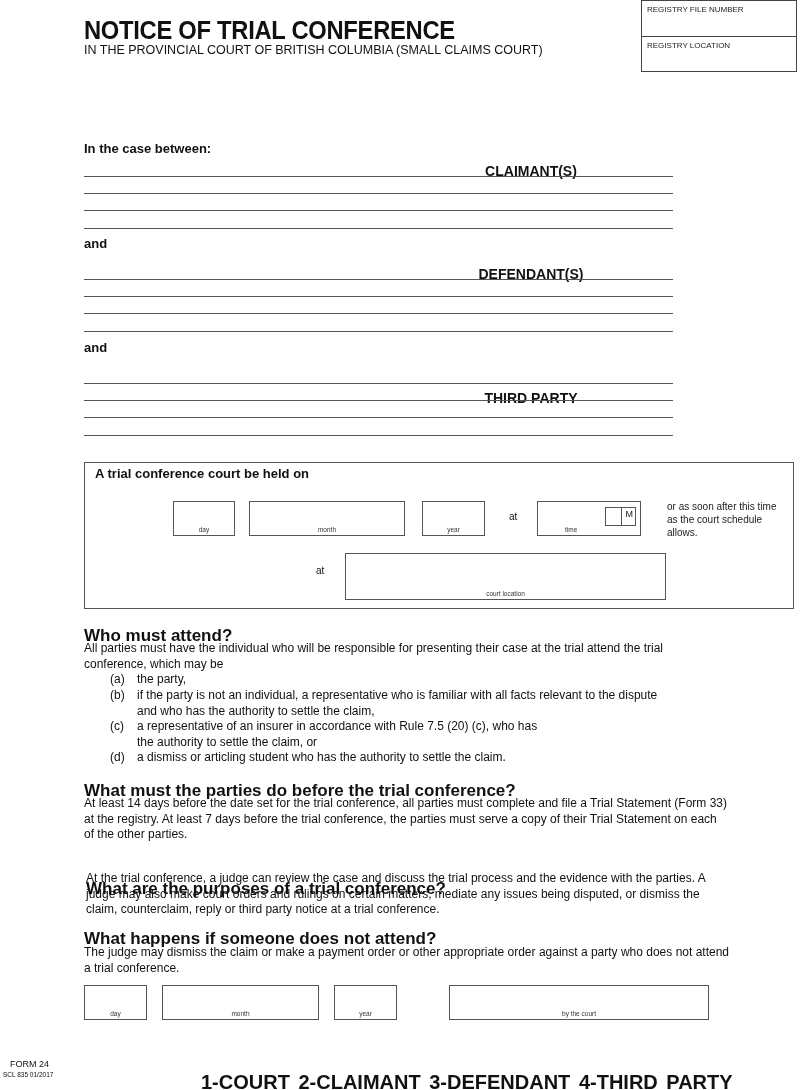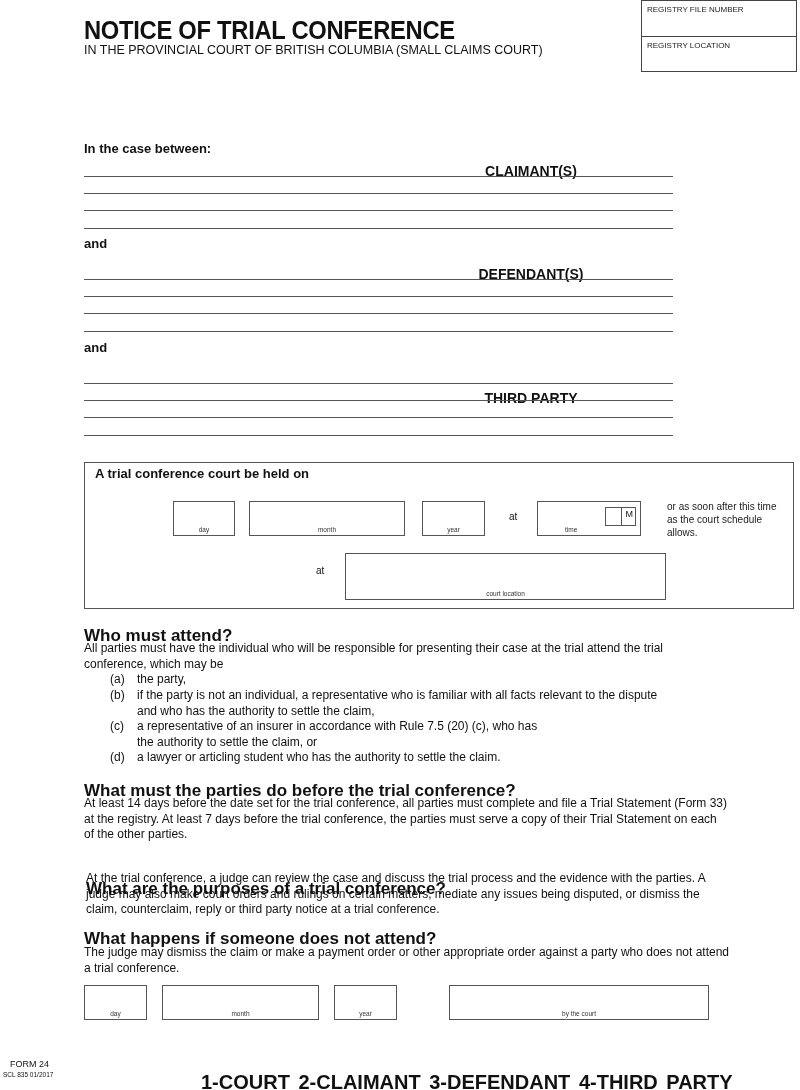--- a/index.html
+++ b/index.html
@@ -113,21 +113,21 @@
   <span class="tx">if the party is not an individual, a representative who is familiar with all facts relevant to the dispute</span>
   <span class="tx" style="top:15.5px;">and who has the authority to settle the claim,</span>
 </div>
 <div class="li" style="left:110px;top:719px;">
   <span class="mk">(c)</span>
   <span class="tx">a representative of an insurer in accordance with Rule 7.5 (20) (c), who has</span>
   <span class="tx" style="top:15.5px;">the authority to settle the claim, or</span>
 </div>
 <div class="li" style="left:110px;top:750px;">
   <span class="mk">(d)</span>
-  <span class="tx">a lawyer or articling student who has the authority to settle the claim.</span>
+  <span class="tx">a dismiss or articling student who has the authority to settle the claim.</span>
 </div>
 
 <div class="abs h" style="left:84px;top:781px;">What must the parties do before the trial conference?</div>
 <div class="abs p" style="left:84px;top:796px;width:645px;">At least 14 days before the date set for the trial conference, all parties must complete and file a Trial Statement (Form 33) at the registry. At least 7 days before the trial conference, the parties must serve a copy of their Trial Statement on each of the other parties.</div>
 
 <div class="abs h" style="left:86px;top:879px;">What are the purposes of a trial conference?</div>
 <div class="abs p" style="left:86px;top:871px;width:630px;">At the trial conference, a judge can review the case and discuss the trial process and the evidence with the parties. A judge may also make court orders and rulings on certain matters, mediate any issues being disputed, or dismiss the claim, counterclaim, reply or third party notice at a trial conference.</div>
 
 <div class="abs h" style="left:84px;top:929px;">What happens if someone does not attend?</div>
 <div class="abs p" style="left:84px;top:945px;width:645px;">The judge may dismiss the claim or make a payment order or other appropriate order against a party who does not attend a trial conference.</div>

